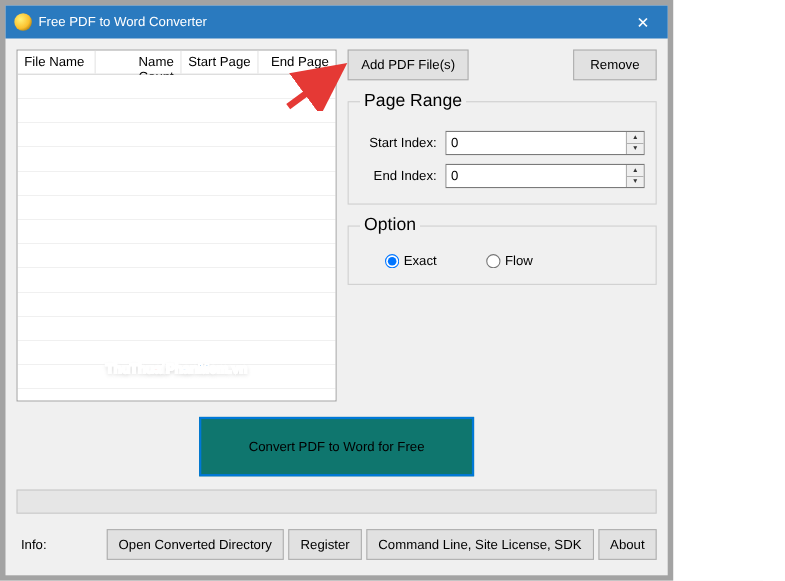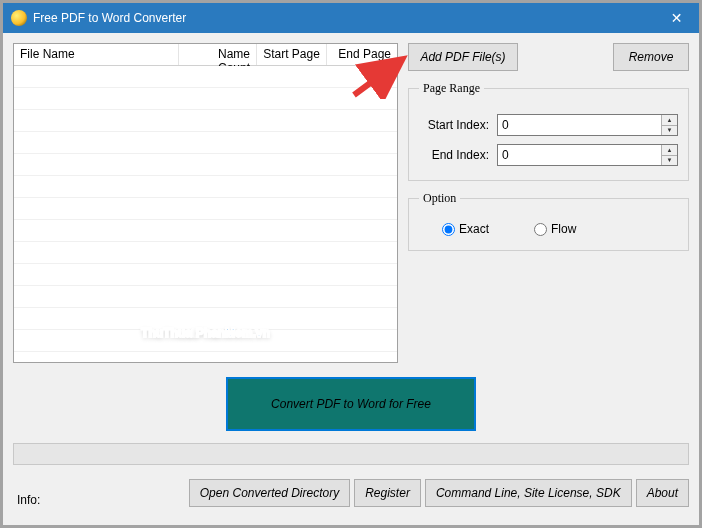--- a/index.html
+++ b/index.html
@@ -1,17 +1,17 @@
 <!DOCTYPE html>
 <html><head>
 <meta charset="utf-8">
 <style>
 * { box-sizing: border-box; margin: 0; padding: 0; font-family: "Segoe UI", Tahoma, sans-serif; font-size: 12px; }
 html, body { width: 714px; height: 528px; overflow: hidden; }
-.window { width: 702px; height: 528px; border: 3px solid #a3a3a3; background: #f0f0f0; display: flex; flex-direction: column; }
+.window { width: 612px; height: 528px; border: 5px solid #a3a3a3; background: #f0f0f0; display: flex; flex-direction: column; }
 .titlebar { height: 30px; background: #2a7abf; color: #fff; display: flex; align-items: center; padding: 0 0 0 8px; }
 .titlebar .app-icon { width: 16px; height: 16px; border-radius: 50%; background: radial-gradient(circle at 35% 35%, #fff176 0%, #fbc02d 55%, #6d4c00 100%); margin-right: 6px; }
 .titlebar .title { flex: 1; color: #fff; font-size: 12px; }
 .titlebar .close { width: 45px; height: 30px; display: flex; align-items: center; justify-content: center; color: #fff; font-size: 14px; cursor: pointer; }
 
 .body { flex: 1; padding: 10px 10px 6px 10px; display: flex; flex-direction: column; gap: 8px; }
 
 .top-row { display: flex; gap: 10px; }
 
 .grid-wrap { width: 450px; height: 320px; border: 1px solid #a0a0a0; background: #fff; display: flex; flex-direction: column; overflow: hidden; }
@@ -22,43 +22,43 @@
 .col-pc { width: 78px; text-align: right; }
 .col-sp { width: 70px; text-align: center; }
 .col-ep { width: 70px; text-align: right; }
 .grid-rows { flex: 1; position: relative; background: repeating-linear-gradient(to bottom, #fff 0, #fff 21px, #f0f0f0 21px, #f0f0f0 22px); padding-left: 44px; }
 .watermark { position: absolute; left: 50%; bottom: 18px; transform: translateX(-50%); white-space: nowrap; font-family: Arial, sans-serif; font-size: 26px; font-weight: 700; pointer-events: none; }
 .watermark .wm1 { color: #e53935; -webkit-text-stroke: 2px #fff; text-shadow: 0 2px 4px rgba(0,0,0,.25); }
 .watermark .wm2 { color: #1e88e5; -webkit-text-stroke: 2px #fff; text-shadow: 0 2px 4px rgba(0,0,0,.25); }
 
 .side { flex: 1; display: flex; flex-direction: column; gap: 10px; }
 .side-top-btns { display: flex; gap: 8px; position: relative; }
-.btn { height: 28px; background: #e1e1e1; border: 1px solid #adadad; color: #000; display: inline-flex; align-items: center; justify-content: center; padding: 0 10px; cursor: pointer; font-style: italic; }
+.btn { height: 28px; background: #e1e1e1; border: 1px solid #adadad; color: #000; display: inline-flex; align-items: center; justify-content: center; padding: 0 10px; cursor: pointer; }
 .btn-add { width: 110px; }
 .btn-remove { width: 76px; margin-left: auto; }
 
 .fieldset { border: 1px solid #cfcfcf; padding: 10px 10px 14px 10px; }
-.fieldset legend { padding: 0 4px; color: #000; font-size: 12px; font-family: Liberation Serif, serif; }
+.fieldset legend { padding: 0 4px; color: #000; font-size: 16px; }
 .range-row { display: flex; align-items: center; gap: 8px; margin-top: 8px; }
 .range-row label { width: 70px; text-align: right; color: #000; }
 .spinner { flex: 1; display: flex; height: 22px; border: 1px solid #7a7a7a; background: #fff; }
 .spinner input { flex: 1; border: none; padding: 0 4px; font-size: 12px; outline: none; }
 .spinner .spin-btns { width: 16px; display: flex; flex-direction: column; border-left: 1px solid #b0b0b0; }
 .spinner .sp { flex: 1; display: flex; align-items: center; justify-content: center; background: #efefef; font-size: 6px; line-height: 1; cursor: pointer; color: #333; }
 .spinner .sp:first-child { border-bottom: 1px solid #b0b0b0; }
 
 .opt-row { display: flex; gap: 22px; margin-top: 6px; align-items: center; }
 .radio-wrap { display: inline-flex; align-items: center; gap: 4px; cursor: pointer; padding-left: 23px; }
 .radio-wrap input { width: 13px; height: 13px; }
 
 .convert-row { display: flex; justify-content: center; padding: 6px 0 2px 0; }
 .btn-convert { width: 250px; height: 54px; border: 2px solid #0078d7; background: #0f766e; font-size: 12px; }
 
 .info-bar { height: 22px; border: 1px solid #c8c8c8; background: #e6e6e6; margin-top: 2px; }
-.bottom-row { display: flex; align-items: flex-end; gap: 4px; padding-top: 6px; }
+.bottom-row { display: flex; align-items: center; gap: 4px; padding-top: 6px; }
 .info-label { color: #000; margin-right: auto; padding-left: 4px; }
 
 .arrow { position: absolute; left: -58px; top: 12px; width: 60px; height: 44px; pointer-events: none; }
 </style>
 </head>
 <body>
 
 <div class="window">
   <div class="titlebar">
     <div class="app-icon"></div>

